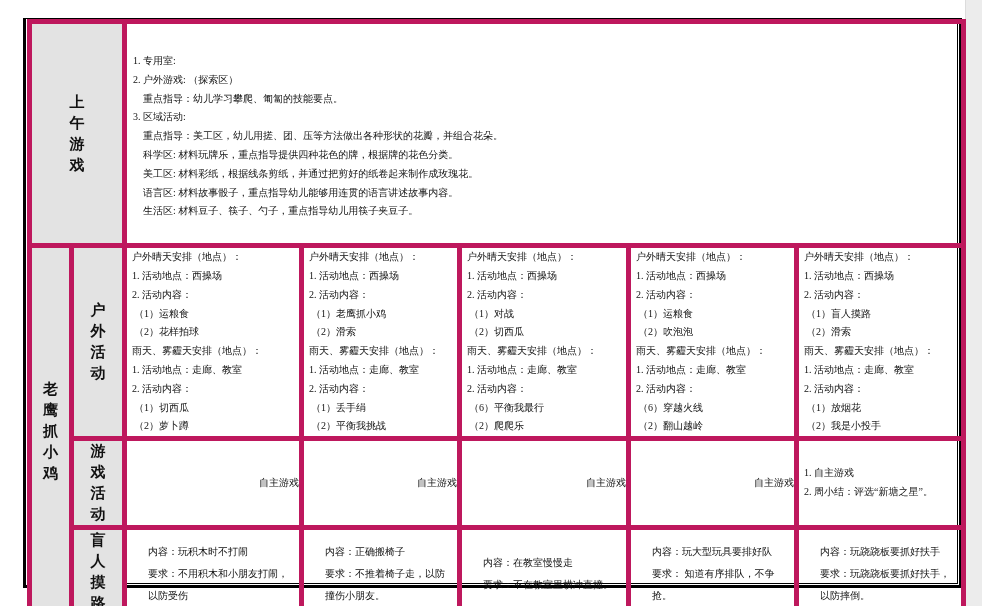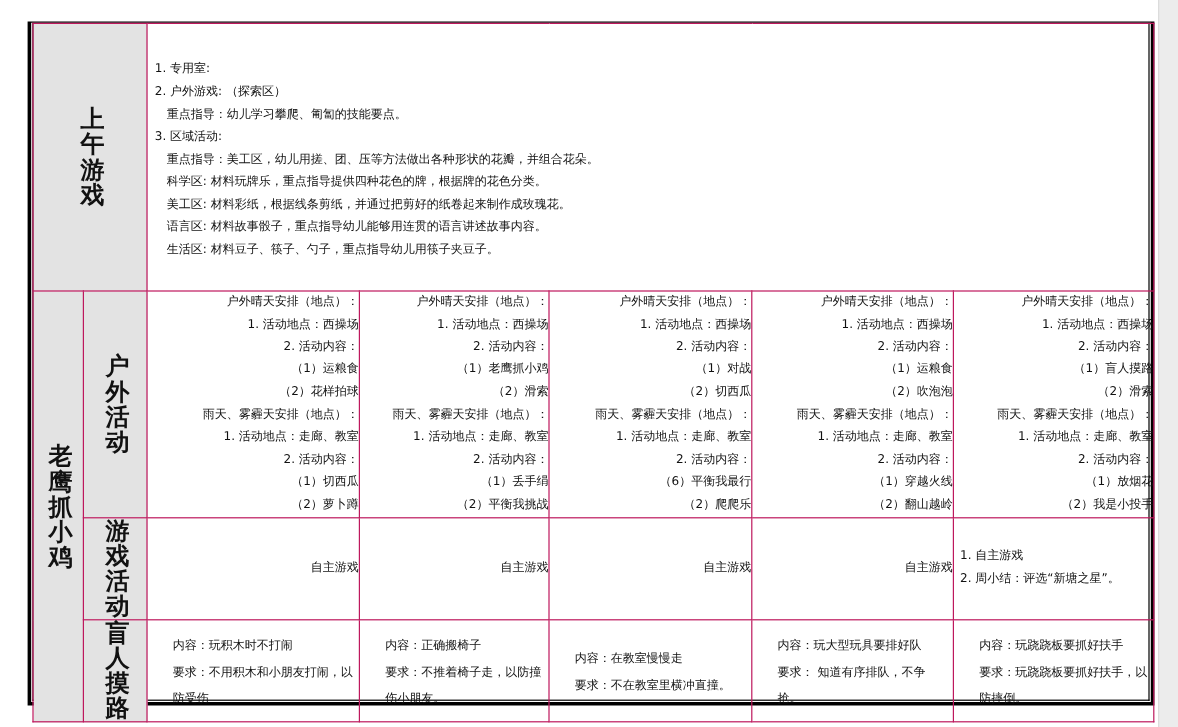--- a/index.html
+++ b/index.html
@@ -4,28 +4,28 @@
 <style>
   html, body { margin:0; padding:0; }
   body { width:982px; height:606px; background:#ffffff; position:relative; overflow:hidden;
          font-family:"DejaVu Sans", sans-serif; color:#111; }
   .scrollbar { position:absolute; left:965px; top:0; width:17px; height:606px; background:#ececec; border-left:1px solid #dcdcdc; }
   .frame { position:absolute; left:23px; top:18px; width:939px; height:570px;
            border-left:3px solid #000; border-bottom:3px solid #000; border-right:3px solid #000; border-top:1px solid #000;
            box-sizing:border-box; }
   .frame::after { content:""; position:absolute; left:1px; right:1px; bottom:1px; top:0px; border:1px solid #000; border-top:none; pointer-events:none; }
   table { position:absolute; left:27px; top:19px; border-collapse:collapse; table-layout:fixed; width:934px; }
-  td { border:1px solid #be185d; vertical-align:middle; padding:0; font-size:10px; line-height:18.8px; }
-  .label { background:#e3e3e3; text-align:center; font-weight:bold; font-size:20px; line-height:21px; }
+  td { border:5px solid #be185d; vertical-align:middle; padding:0; font-size:10px; line-height:18.8px;font-family:Liberation Serif, serif; }
+  .label { background:#e3e3e3; text-align:center; font-weight:bold; font-size:15px; line-height:21px; }
   .label-inner { display:inline-block; width:16px; word-break:break-all; }
   .morning-cell { padding:28px 0 22px 6px; }
   .morning-cell .ln { white-space:nowrap; }
   .ind { padding-left:10px; }
   .day { padding:0 0 0 5px; vertical-align:top; }
-  .day .ln { white-space:nowrap;text-align:right; }
+  .day .ln { white-space:nowrap; }
   .sub { padding-left:2px; }
   .center { text-align:right; }
   .safety { padding:4px 4px 0 21px; line-height:22px; }
   .ln { display:block; }
 </style>
 </head>
 <body>
 
 <div class="scrollbar"></div>
 <div class="frame"></div>
@@ -103,21 +103,21 @@
     </td>
     <td class="day">
       <span class="ln">户外晴天安排（地点）：</span>
       <span class="ln">1. 活动地点：西操场</span>
       <span class="ln">2. 活动内容：</span>
       <span class="ln sub">（1）运粮食</span>
       <span class="ln sub">（2）吹泡泡</span>
       <span class="ln">雨天、雾霾天安排（地点）：</span>
       <span class="ln">1. 活动地点：走廊、教室</span>
       <span class="ln">2. 活动内容：</span>
-      <span class="ln sub">（1）穿越火线</span>
+      <span class="ln sub">（6）穿越火线</span>
       <span class="ln sub">（2）翻山越岭</span>
     </td>
     <td class="day">
       <span class="ln">户外晴天安排（地点）：</span>
       <span class="ln">1. 活动地点：西操场</span>
       <span class="ln">2. 活动内容：</span>
       <span class="ln sub">（1）盲人摸路</span>
       <span class="ln sub">（2）滑索</span>
       <span class="ln">雨天、雾霾天安排（地点）：</span>
       <span class="ln">1. 活动地点：走廊、教室</span>

